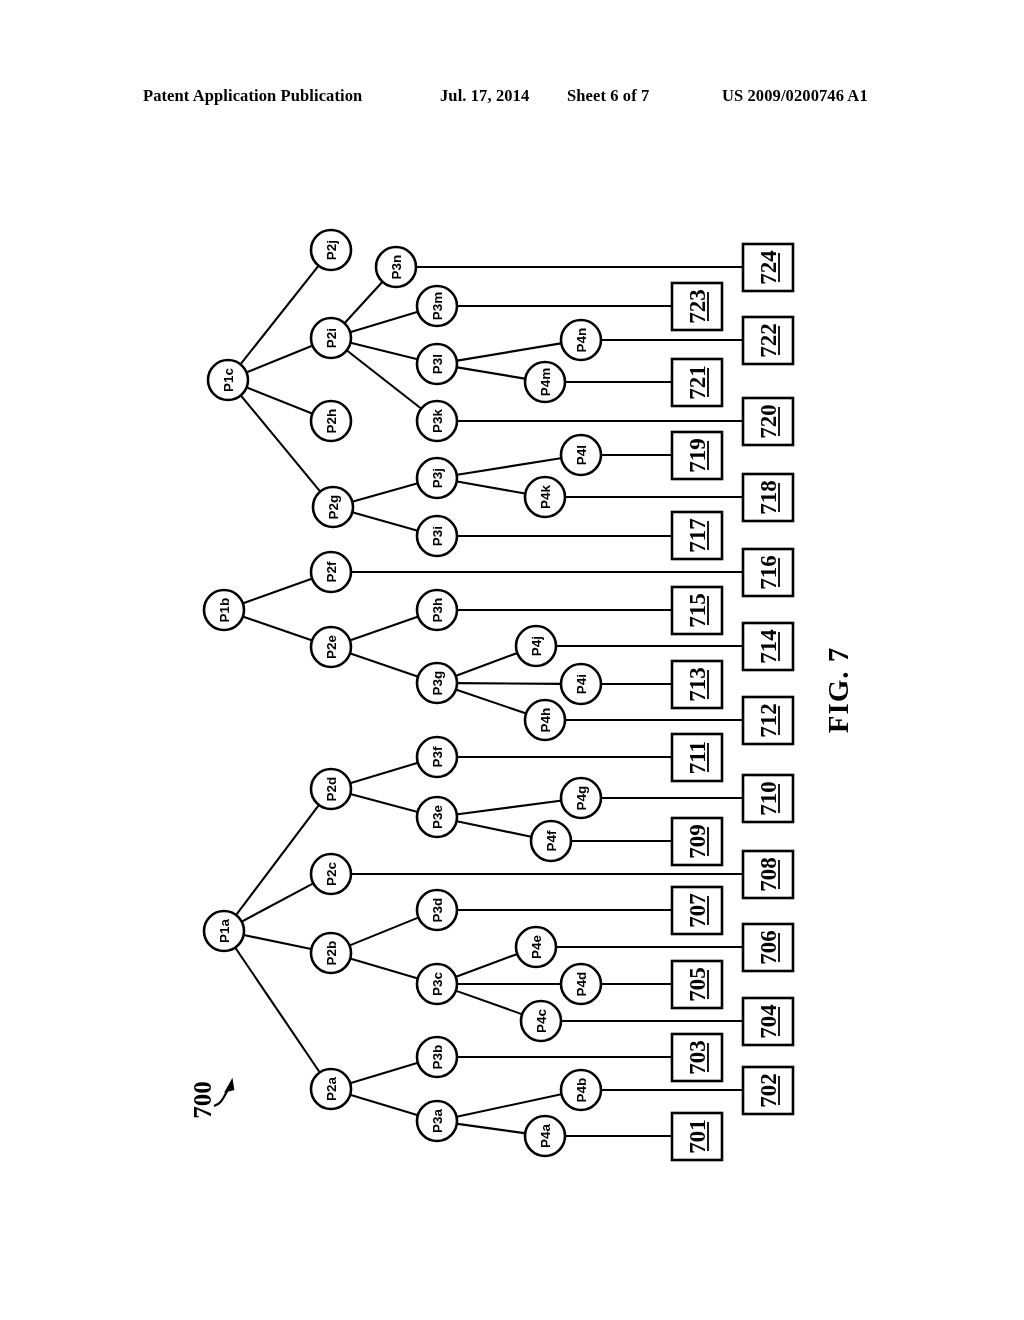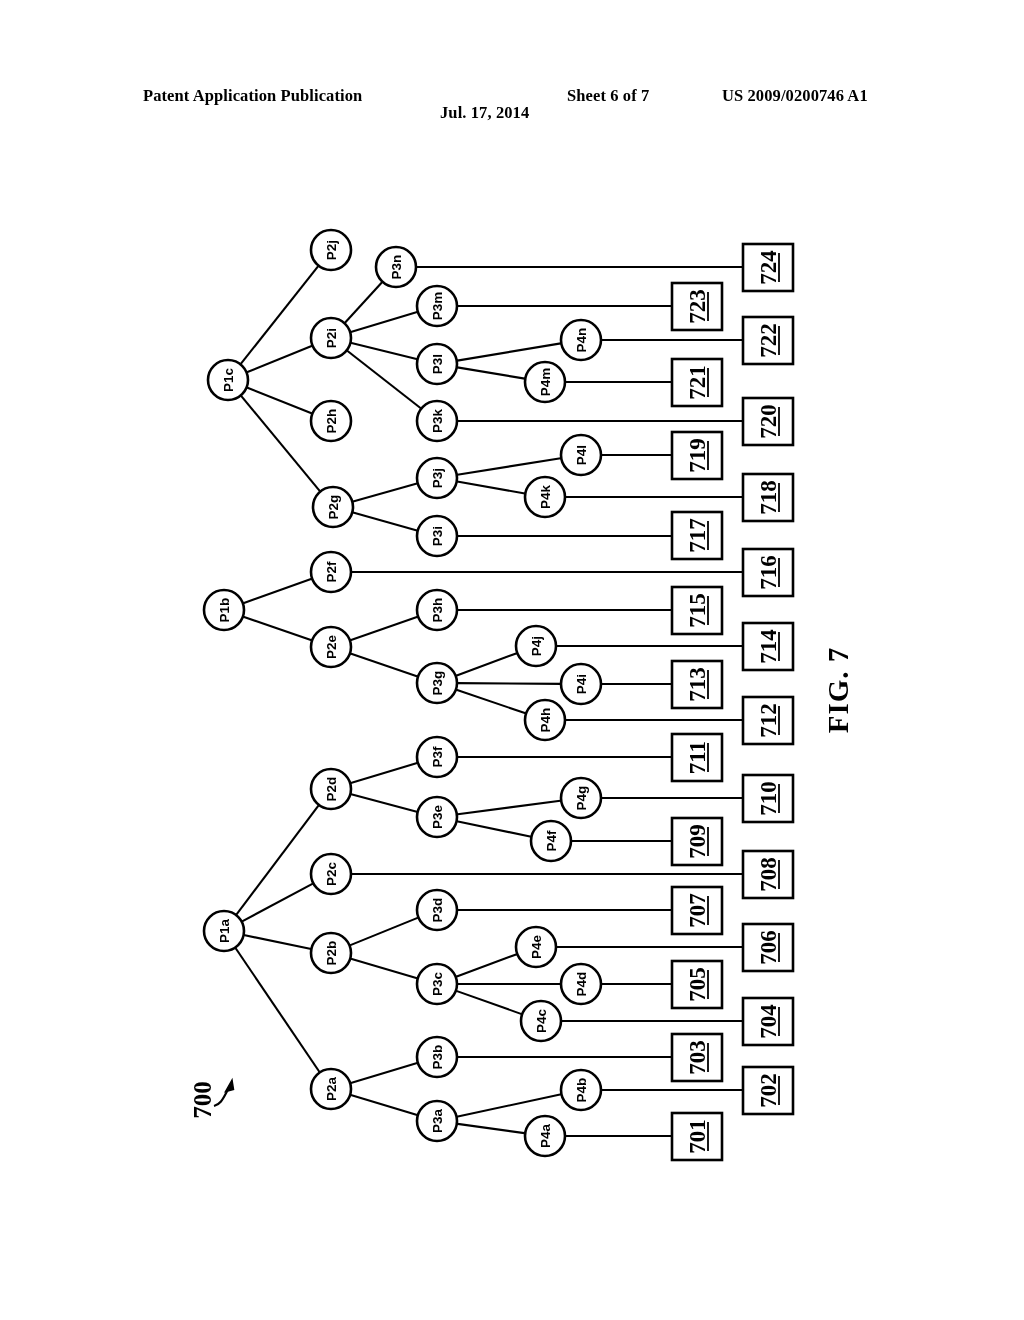--- a/index.html
+++ b/index.html
@@ -39,21 +39,20 @@
   }
   #header .h-pub {
     position: absolute;
     left: 127px;
     white-space: nowrap;
   }
   #header .h-date {
     position: absolute;
     left: 424px;
     white-space: nowrap;
-    margin-top: 17px;
   }
   #header .h-sheet {
     position: absolute;
     left: 551px;
     white-space: nowrap;
   }
   #header .h-docnum {
     position: absolute;
     left: 706px;
     white-space: nowrap;

